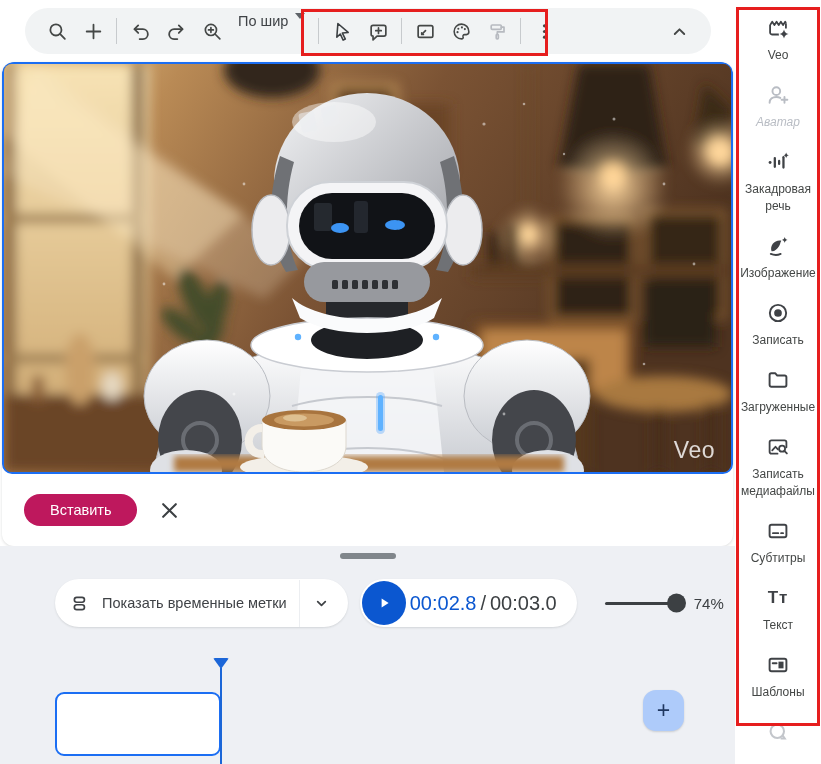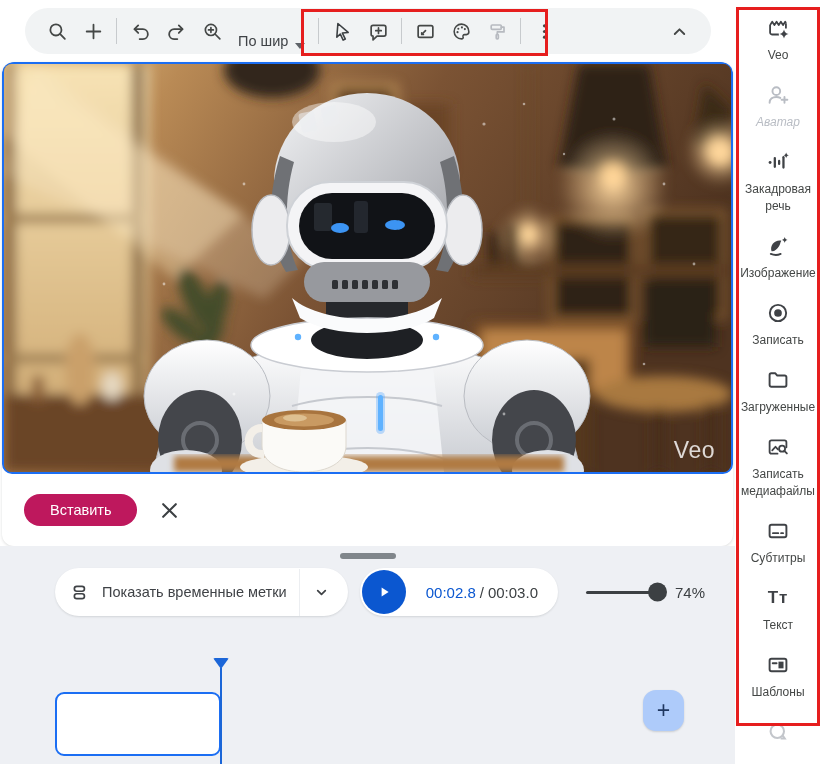--- a/index.html
+++ b/index.html
@@ -22,21 +22,21 @@
     width: 686px; height: 46px; background: #f1f3f4; border-radius: 23px;
     display: flex; align-items: center; padding: 0 14px;
   }
   .tb-btn {
     width: 36px; height: 36px; border: none; background: transparent; border-radius: 50%;
     display: flex; align-items: center; justify-content: center; cursor: pointer; flex: 0 0 auto;
   }
   .tb-div { width: 1px; height: 26px; background: #c7cacd; margin: 0 5px; flex: 0 0 auto; }
   .fit-btn {
     height: 36px; border: none; background: transparent; border-radius: 18px; cursor: pointer;
-    display: flex; align-items: flex-end; gap: 7px; padding: 0 8px;
+    display: flex; align-items: flex-start; gap: 7px; padding: 0 8px;
     font-family: inherit; font-size: 14.5px; color: #3f4246;
   }
   .caret-down { width: 0; height: 0; border-left: 5px solid transparent; border-right: 5px solid transparent; border-top: 6px solid #5f6368; }
   .tb-spacer { flex: 1; }
   svg.ic { display: block; }
 
   
   .preview-card {
     margin: 0 2px; background: #fff; border-radius: 12px;
     box-shadow: 0 1px 3px rgba(60,64,67,.18);
@@ -59,37 +59,37 @@
   }
   .close-btn { width: 40px; height: 40px; border: none; background: transparent; cursor: pointer; margin-left: 12px;
     display: flex; align-items: center; justify-content: center; border-radius: 50%; }
 
   
   .bottom-zone { flex: 1; background: #eef0f4; position: relative; overflow: hidden; }
   .drag-handle {
     position: absolute; top: 7px; left: 50%; transform: translateX(-50%);
     width: 56px; height: 6px; border-radius: 3px; background: #80868b; cursor: grab;
   }
-  .playback-row { position: absolute; top: 22px; left: 55px; display: flex; align-items: center; }
+  .playback-row { position: absolute; top: 33px; left: 55px; display: flex; align-items: center; }
   .ts-pill {
     height: 48px; background: #fff; border-radius: 24px; display: flex; align-items: center;
     padding: 0 6px 0 16px; box-shadow: 0 1px 2px rgba(60,64,67,.15); cursor: pointer;
   }
   .ts-label { font-size: 14.5px; color: #3f4246; margin: 0 12px 0 10px; white-space: nowrap; }
   .ts-sep { width: 1px; height: 47px; background: #eceef1; margin-right: 2px; }
   .ts-chevron { width: 40px; height: 40px; display: flex; align-items: center; justify-content: center; border-radius: 50%; cursor: pointer; }
   .time-pill {
     height: 48px; background: #fff; border-radius: 24px; display: flex; align-items: center;
     margin-left: 12px; padding: 0 20px 0 2px; box-shadow: 0 1px 2px rgba(60,64,67,.15);
   }
   .play-btn {
     width: 44px; height: 44px; border-radius: 50%; border: none; background: #0b57d0; cursor: pointer;
     display: flex; align-items: center; justify-content: center; flex: 0 0 auto;
   }
-  .time-text { font-size: 15px; margin-left: 20px; white-space: nowrap; }
+  .time-text { font-size: 20px; margin-left: 4px; white-space: nowrap; }
   .time-cur { color: #0b57d0; }
   .time-sep { color: #3c4043; margin: 0 4px; }
   .time-total { color: #3c4043; }
   .zoom-slider { display: flex; align-items: center; margin-left: 28px; }
   .slider-track { width: 72px; height: 3px; background: #3c4043; border-radius: 2px; position: relative; cursor: pointer; }
   .slider-knob { position: absolute; right: -9px; top: 50%; transform: translateY(-50%);
     width: 19px; height: 19px; border-radius: 50%; background: #3c4043; cursor: grab; }
   .zoom-label { font-size: 15px; color: #3c4043; margin-left: 17px; }
 
   

